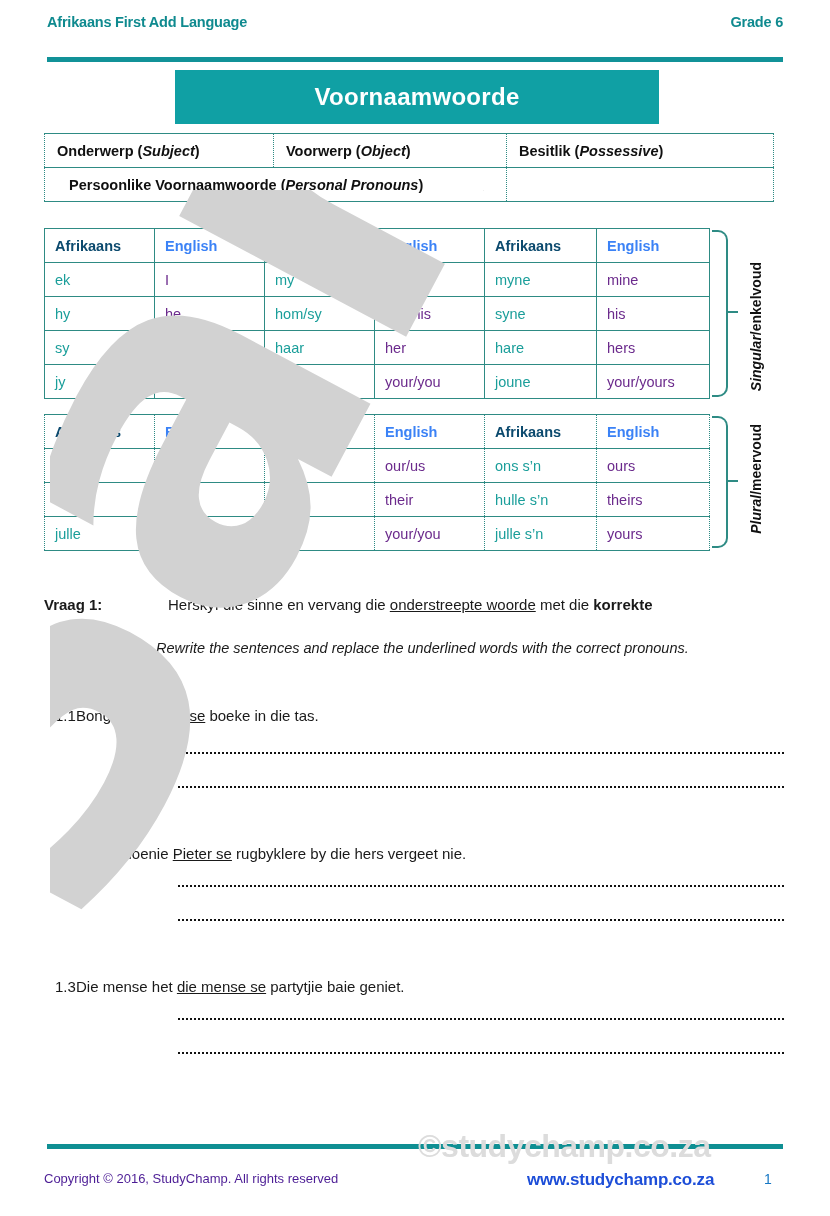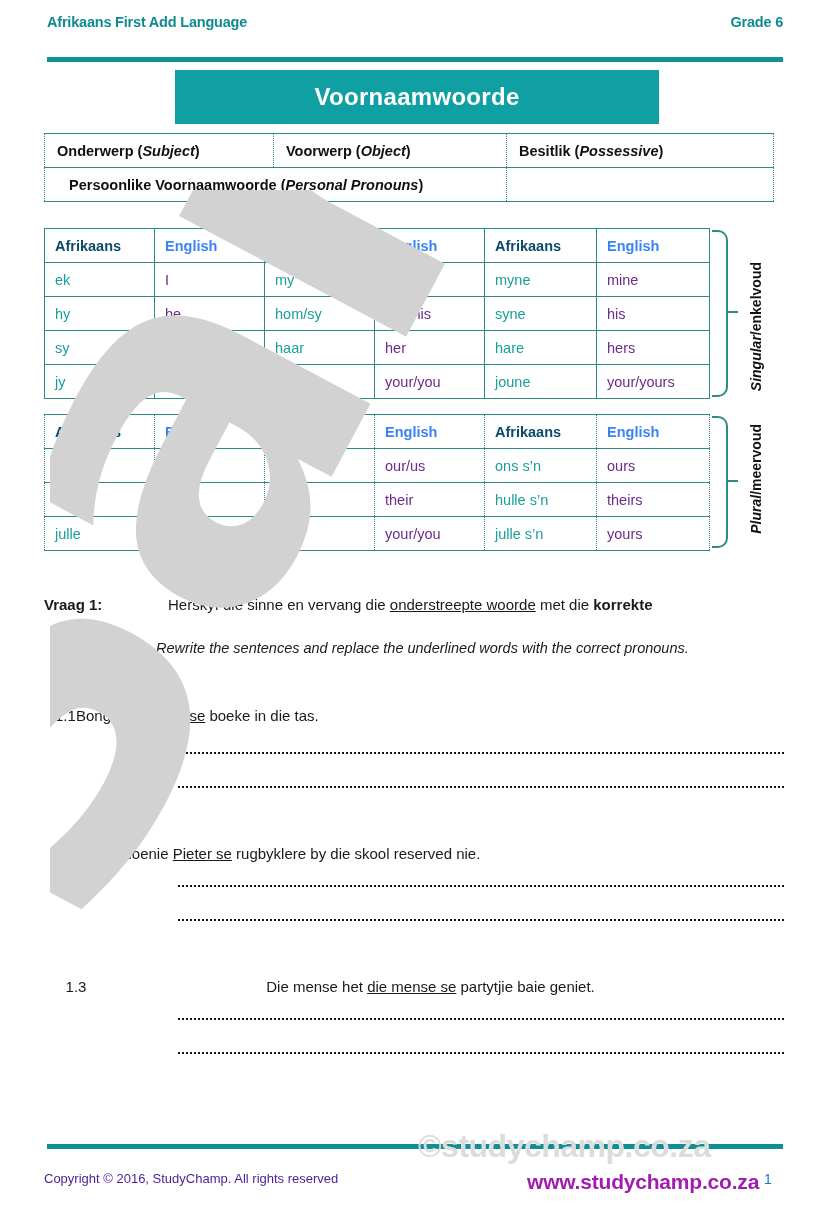--- a/index.html
+++ b/index.html
@@ -218,21 +218,21 @@
     width: 606px;
   }
   .dline {
     border-top: 2.5px dotted #111;
     height: 0;
     margin-bottom: 32px;
   }
 
   .item1 { top: 707px; }
   .item2 { top: 845px; }
-  .item3 { top: 978px; text-align: center; }
+  .item3 { top: 978px; }
 
   .lines1 { top: 752px; }
   .lines2 { top: 885px; }
   .lines3 { top: 1018px; }
 
   
   .rule-bot {
     position: absolute;
     left: 47px;
     top: 1144px;
@@ -244,23 +244,23 @@
     position: absolute;
     left: 44px;
     top: 1171px;
     font-size: 13px;
     color: #4c1d95;
   }
   .site {
     position: absolute;
     left: 527px;
     top: 1170px;
-    font-size: 21px;
-    font-weight: bold;
-    color: #a21caf;
+    font-size: 17px;
+    font-weight: bold;
+    color: #1d4ed8;
     letter-spacing: -0.2px;
   }
   .pageno {
     position: absolute;
     left: 764px;
     top: 1171px;
     font-size: 14px;
     color: #1577c4;
   }
 
@@ -446,21 +446,21 @@
     <span class="num">1.1</span>
     <span class="txt"><span>Bongi pak </span><u>Bongi se</u><span> boeke in die tas.</span></span>
   </div>
   <div class="answer-lines lines1">
     <div class="dline"></div>
     <div class="dline"></div>
   </div>
 
   <div class="item item2">
     <span class="num">1.2</span>
-    <span class="txt"><span>Pieter moenie </span><u>Pieter se</u><span> rugbyklere by die skool reserved nie.</span></span>
+    <span class="txt"><span>Pieter moenie </span><u>Pieter se</u><span> rugbyklere by die hers vergeet nie.</span></span>
   </div>
   <div class="answer-lines lines2">
     <div class="dline"></div>
     <div class="dline"></div>
   </div>
 
   <div class="item item3">
     <span class="num">1.3</span>
     <span class="txt"><span>Die mense het </span><u>die mense se</u><span> partytjie baie geniet.</span></span>
   </div>

